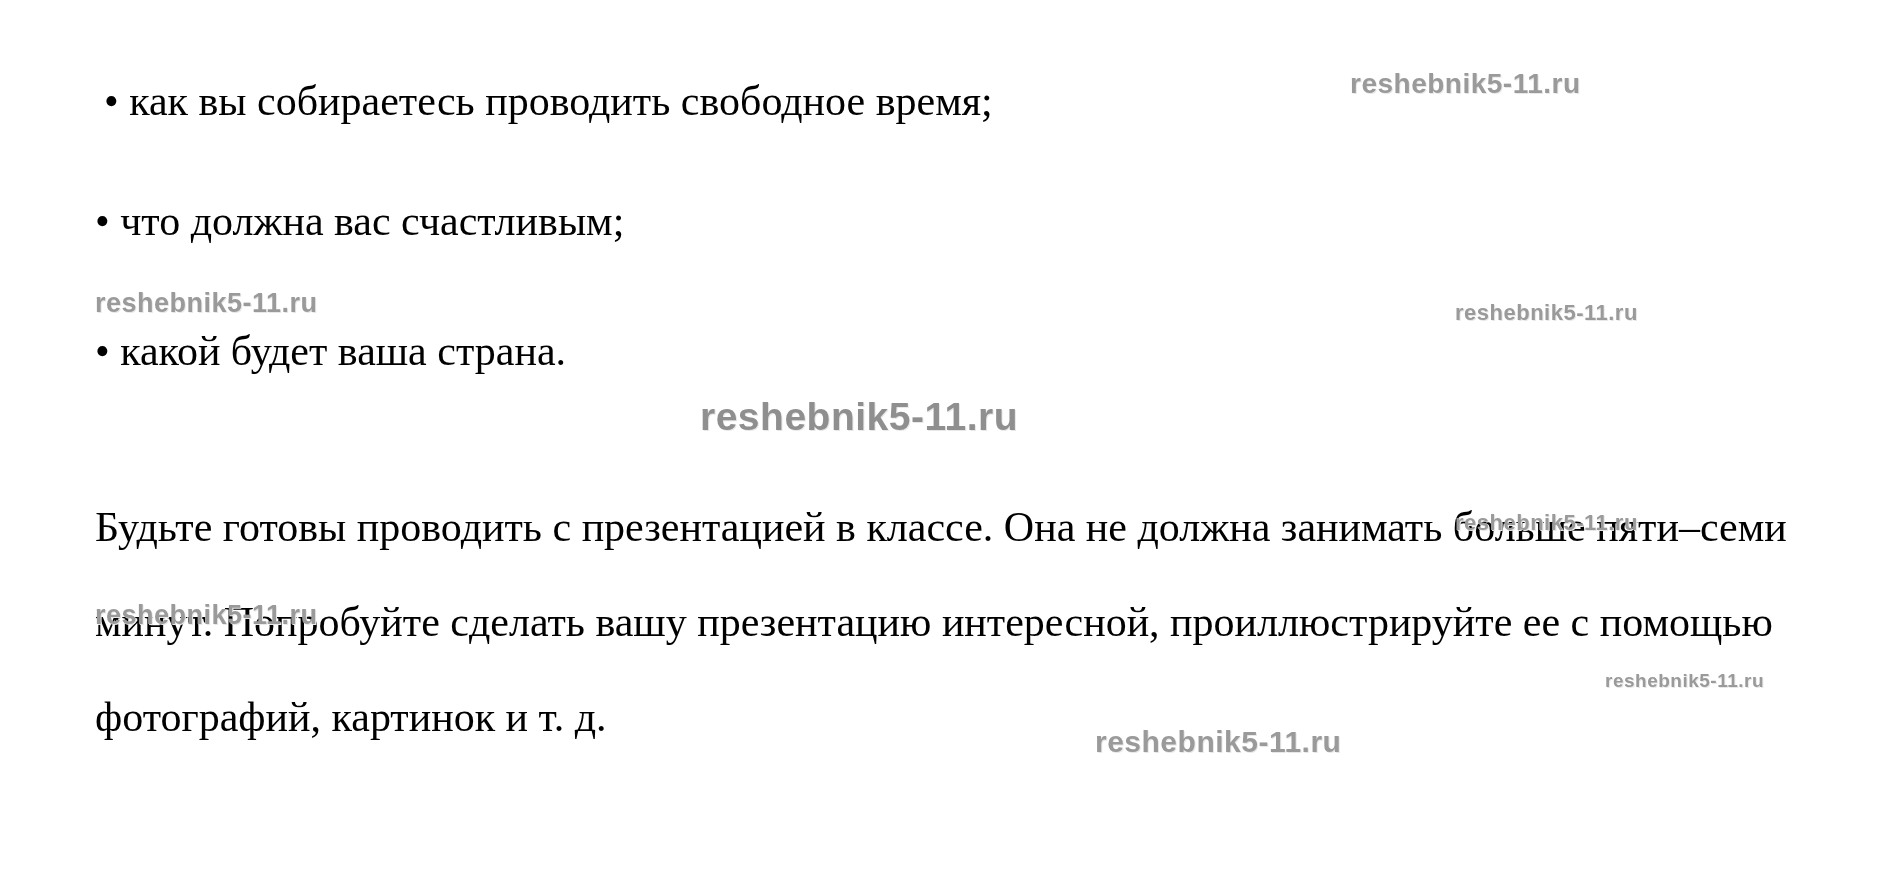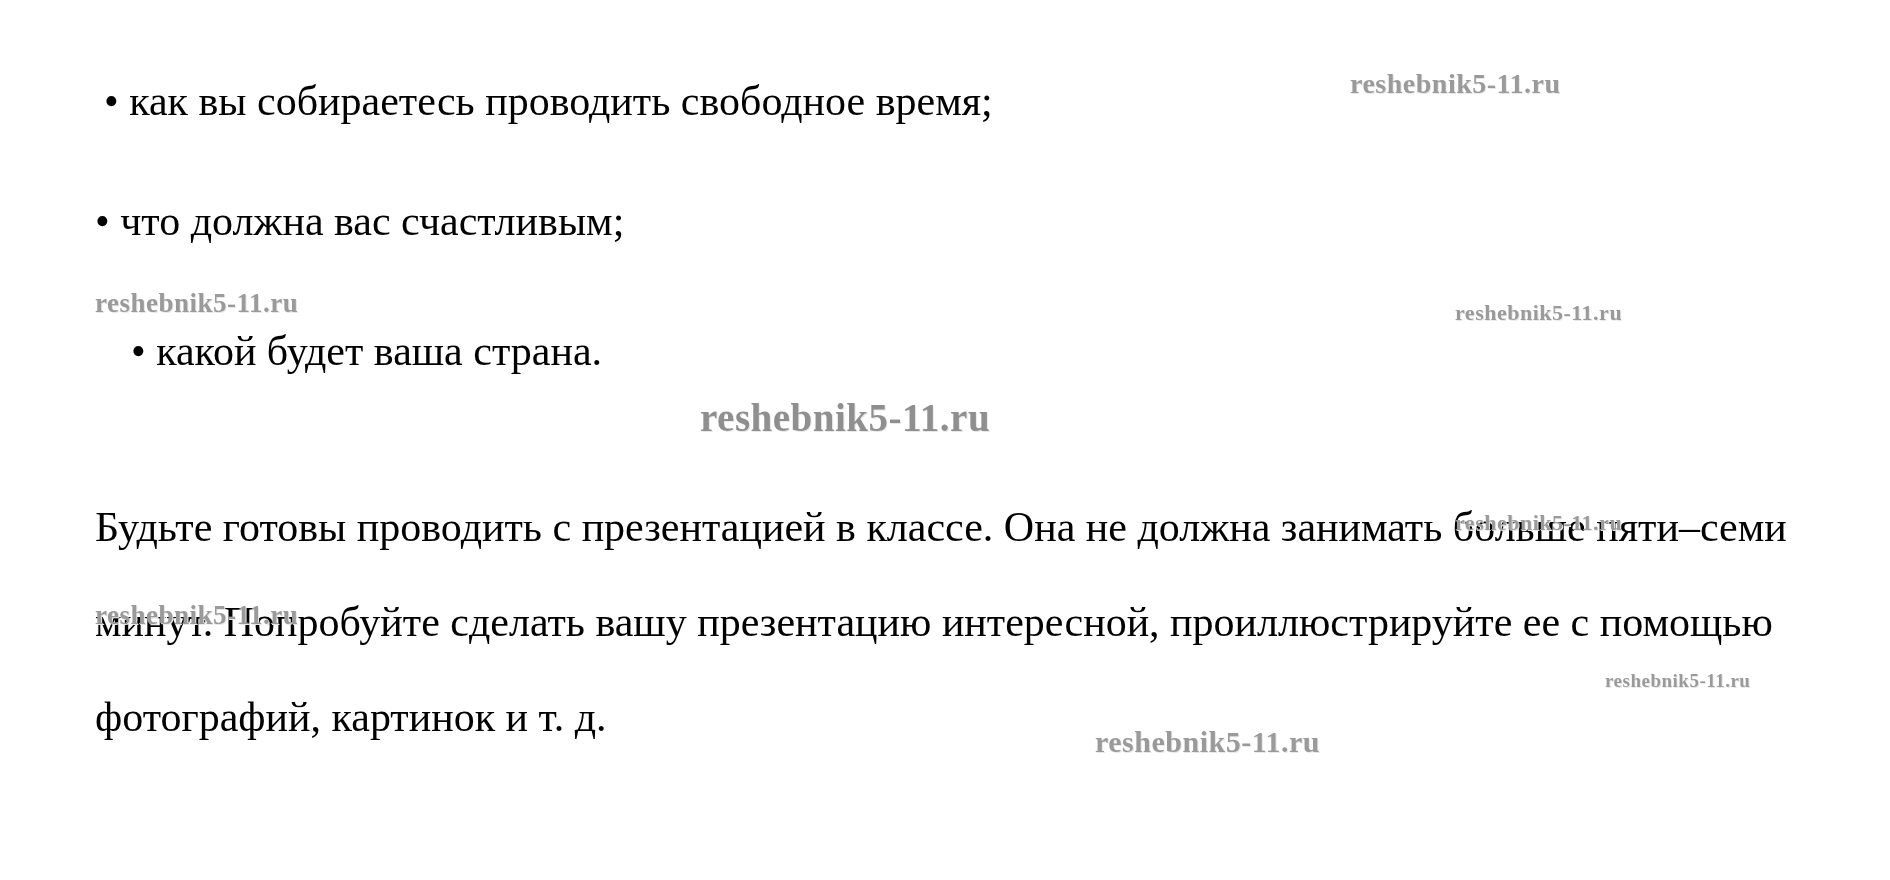--- a/index.html
+++ b/index.html
@@ -30,36 +30,36 @@
 
   .bullet-line {
     font-size: 42px;
     line-height: 1.0;
     white-space: nowrap;
     color: #000;
   }
 
   .bullet-1 { position: absolute; left: 0px;  top: 40px; margin-left: 9px; }
   .bullet-2 { position: absolute; left: 0px;  top: 160px; }
-  .bullet-3 { position: absolute; left: 0px;  top: 290px; margin-left: 36px; }
+  .bullet-3 { position: absolute; left: 0px;  top: 290px; }
 
   .paragraph {
     position: absolute;
     left: 0px;
     top: 440px;
     width: 1730px;
     font-size: 42px;
     line-height: 95px;
     color: #000;
   }
 
   
   .wm {
     position: absolute;
-    font-family: Liberation Serif, serif;
+    font-family: Liberation Sans, sans-serif;
     font-weight: 700;
     color: #9a9a9a;
     letter-spacing: 0.5px;
     text-shadow: 1px 1px 0 #e8e8e8;
     white-space: nowrap;
     pointer-events: none;
     user-select: none;
     text-align: right;
   }
   .wm-1 { left: 1350px; top: 68px;  font-size: 28px; }

